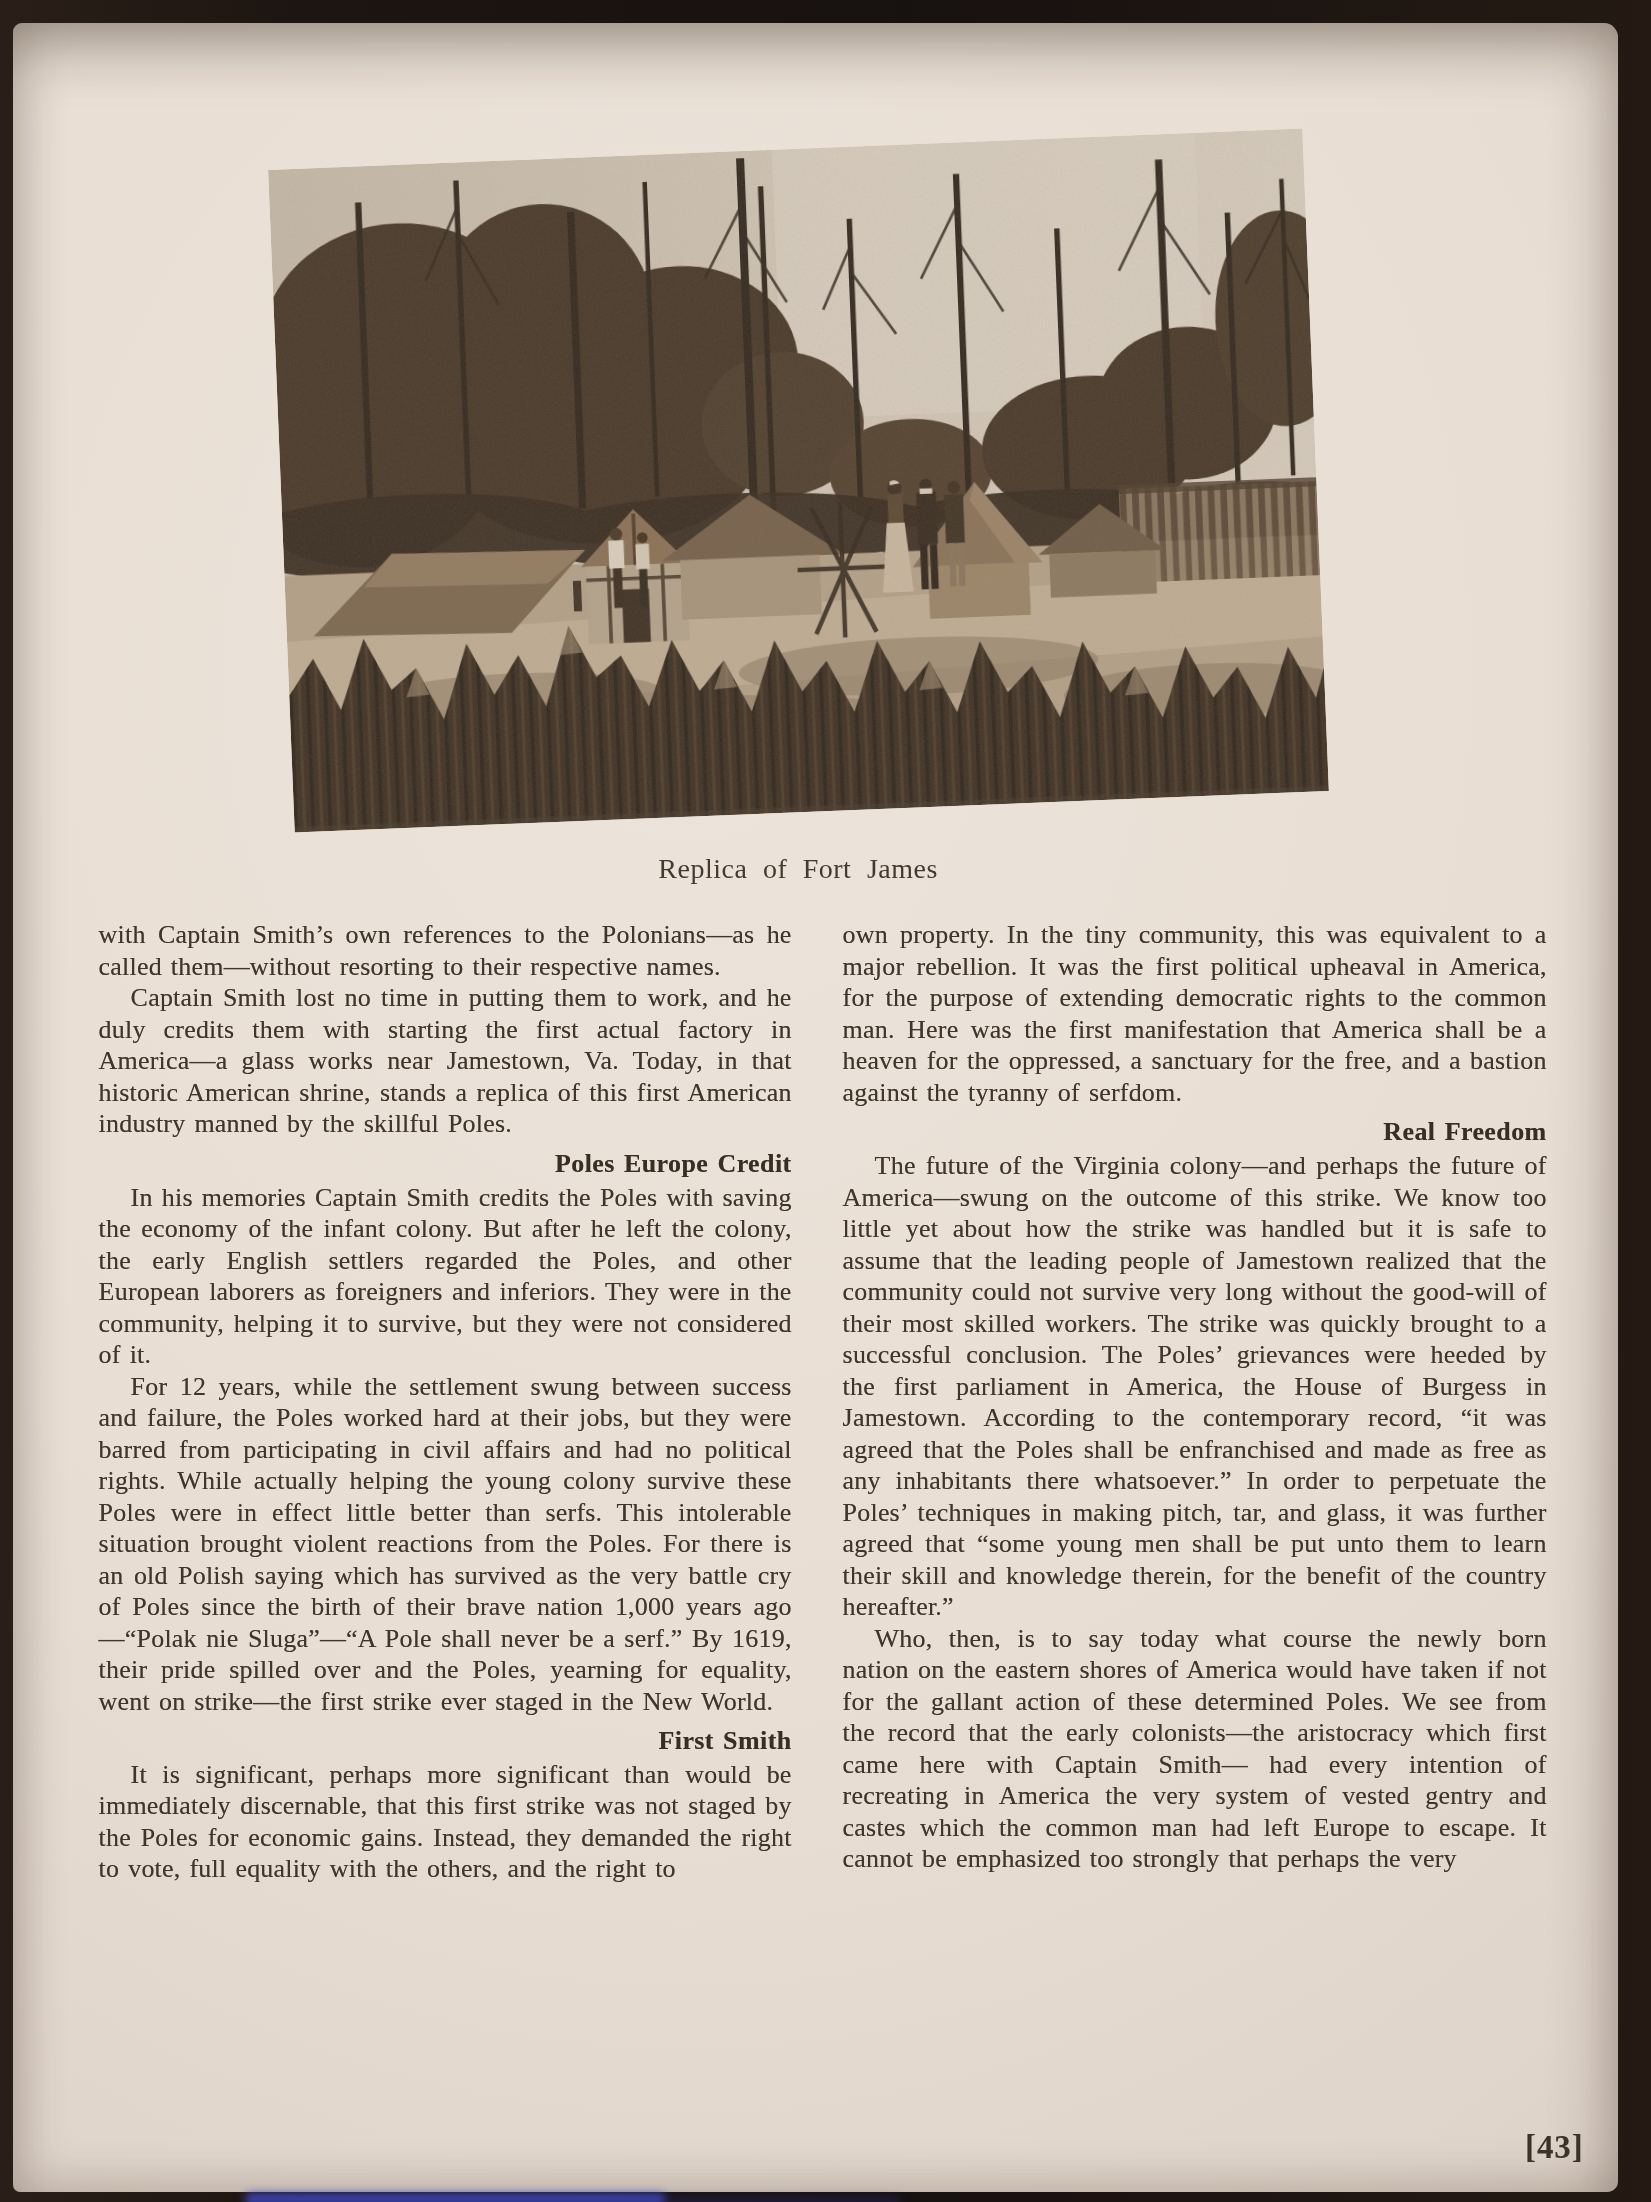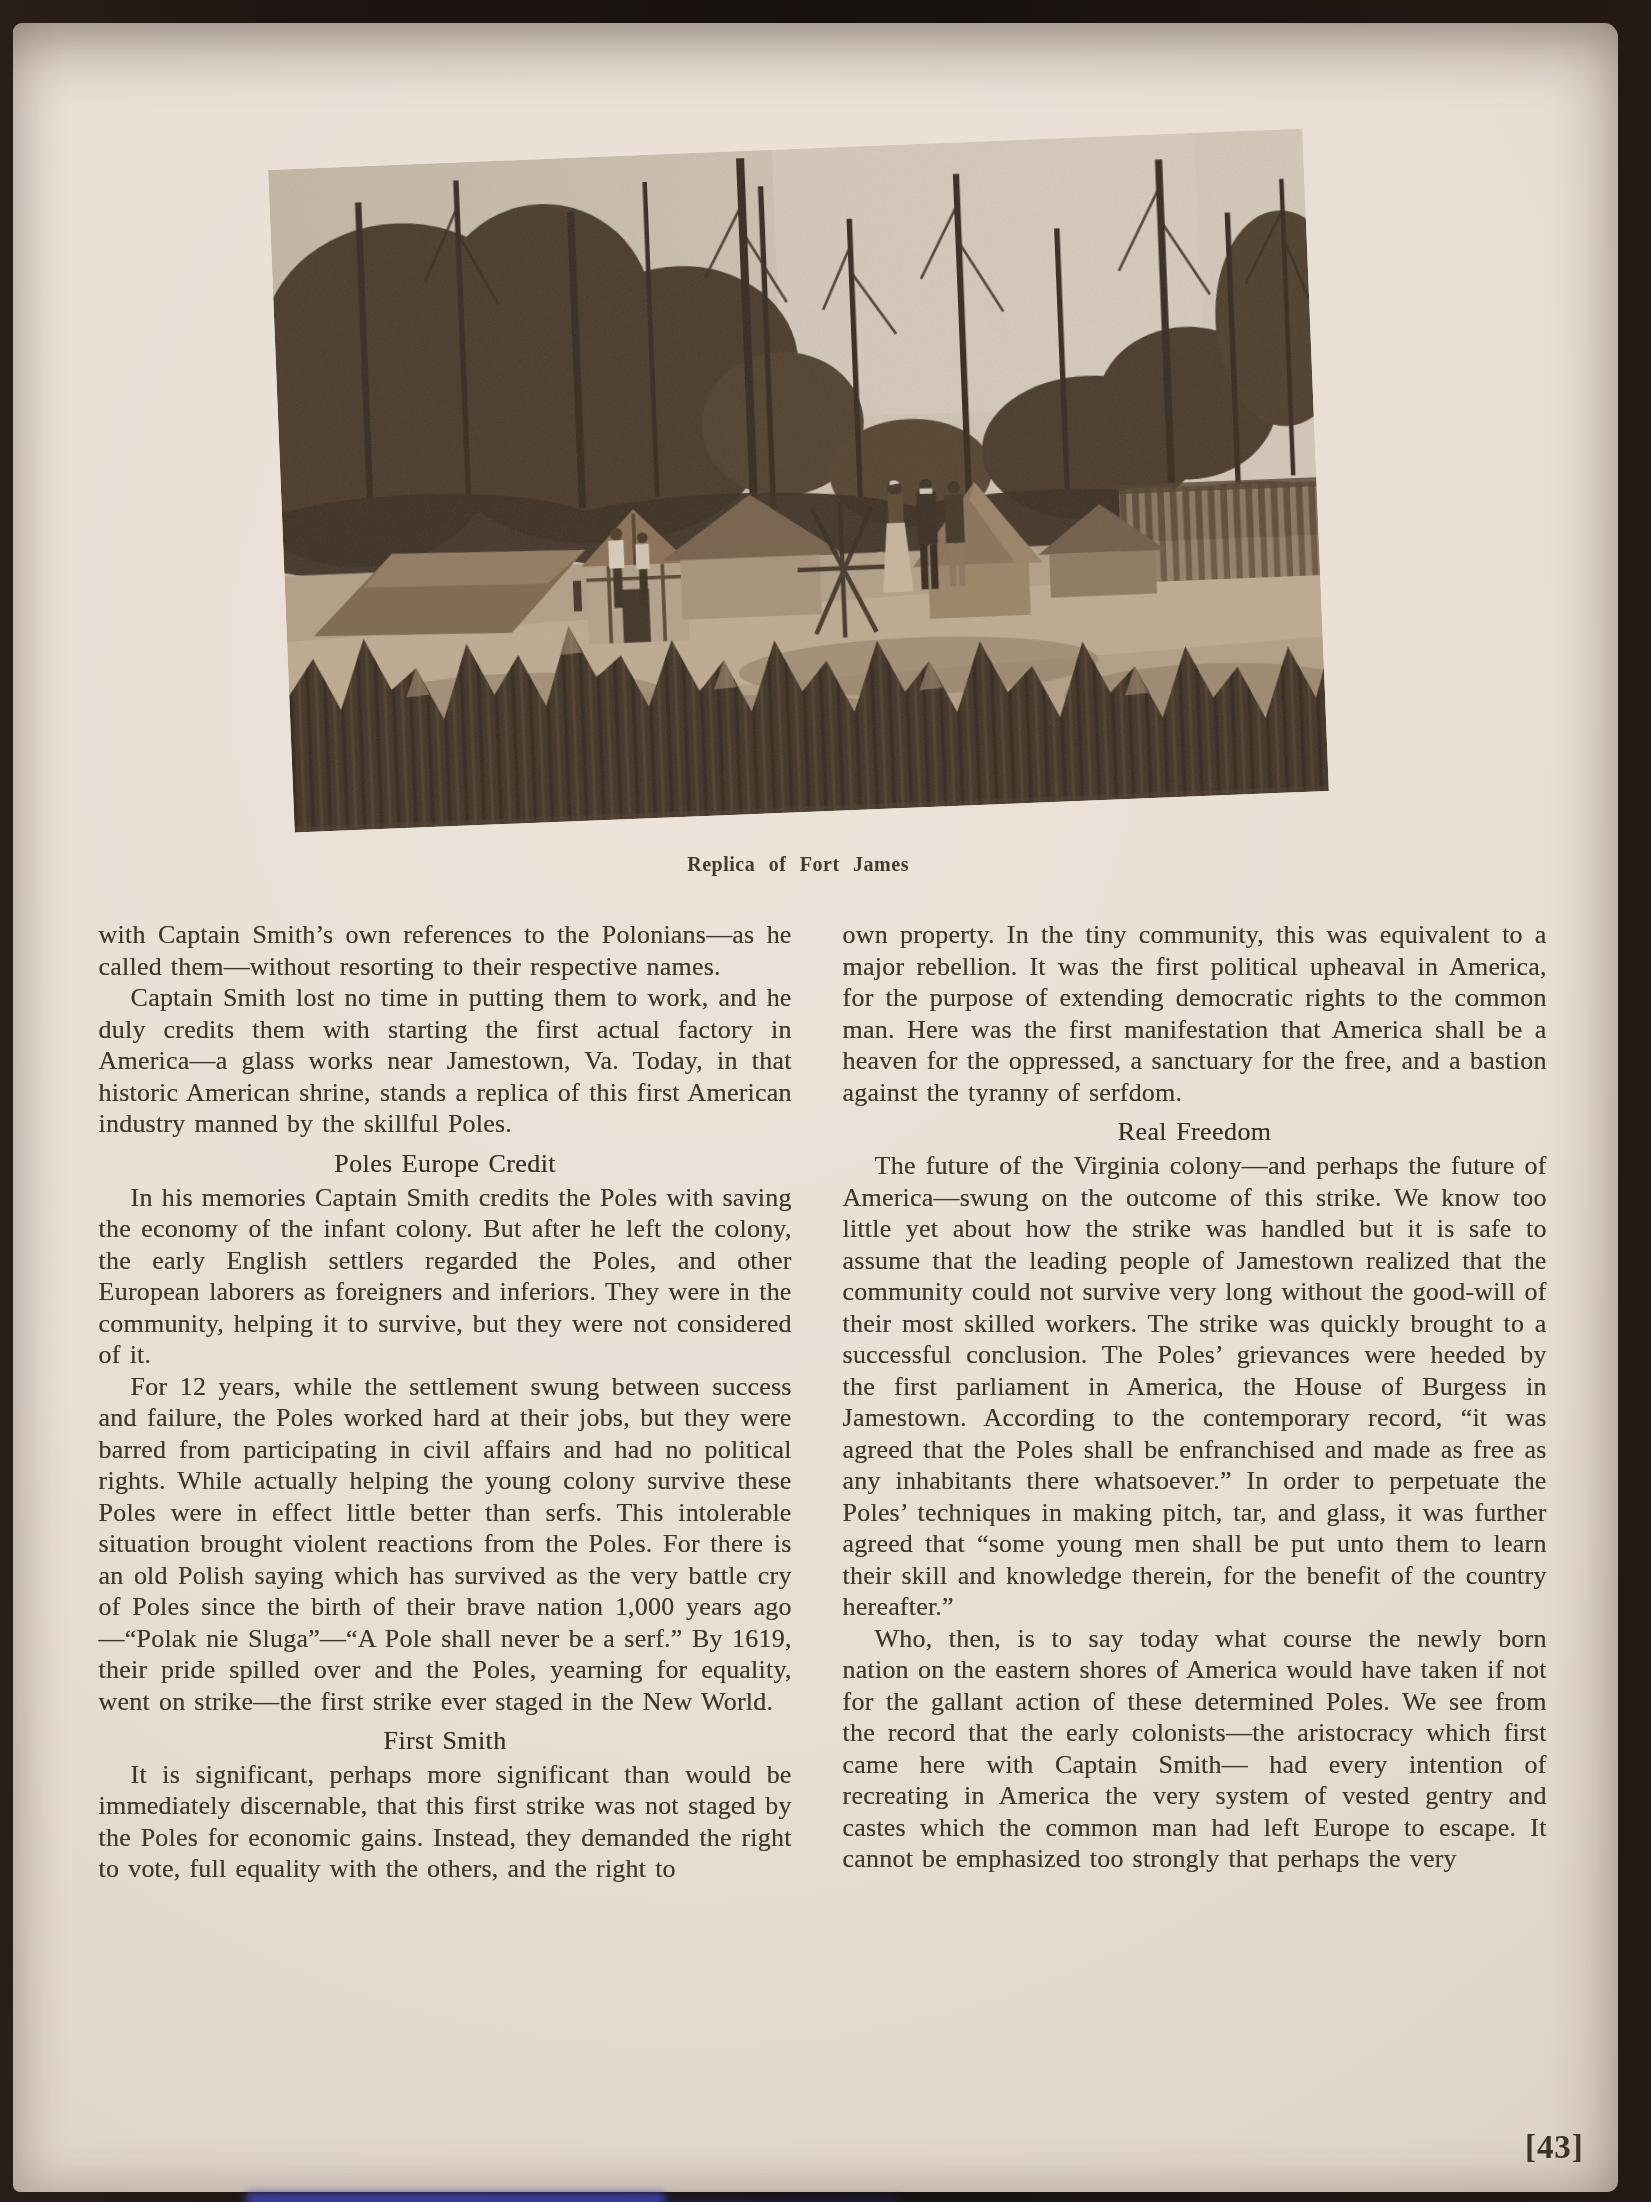--- a/index.html
+++ b/index.html
@@ -29,39 +29,39 @@
   
   .photo{
     position:absolute;left:268px;top:126px;width:1035px;height:663px;
     transform:rotate(-2.3deg);transform-origin:50% 50%;
     overflow:hidden;z-index:2;
   }
   .photo svg{display:block;width:100%;height:100%;filter:blur(0.4px) contrast(0.97) brightness(1.01);}
 
   .caption{
     position:absolute;left:268px;top:830px;width:1035px;
-    text-align:center;font-weight:bold;font-size:20px;color:#463a2f;
+    text-align:center;font-weight:normal;font-size:28px;color:#463a2f;
     letter-spacing:0.5px;word-spacing:8px;z-index:2;
   }
 
   
   .col{
     position:absolute;top:896px;
     font-size:26px;line-height:31.5px;color:#40352b;
     text-align:justify;letter-spacing:0.2px;word-spacing:2.3px;
     text-shadow:0 0 0.6px rgba(64,53,43,.55);
     z-index:2;
   }
   .col-left{left:86px;width:693px;}
   .col-right{left:830px;width:704px;}
   .col p{margin:0;}
   .col p.indent{text-indent:32px;}
   .col h3{
-    margin:8px 0 2.7px 0;font-size:26px;line-height:31px;font-weight:normal;
-    color:#382e24;letter-spacing:0.4px;text-align:center;
+    margin:8px 0 2.7px 0;font-size:26px;line-height:31px;font-weight:bold;
+    color:#382e24;letter-spacing:0.4px;text-align:right;
   }
   .pagenum{
     position:absolute;left:842px;top:2106px;width:729px;text-align:right;
     font-size:33px;font-weight:bold;color:#3c322a;letter-spacing:0.9px;z-index:2;
   }
 </style>
 </head>
 <body>
 
 <div class="page">

